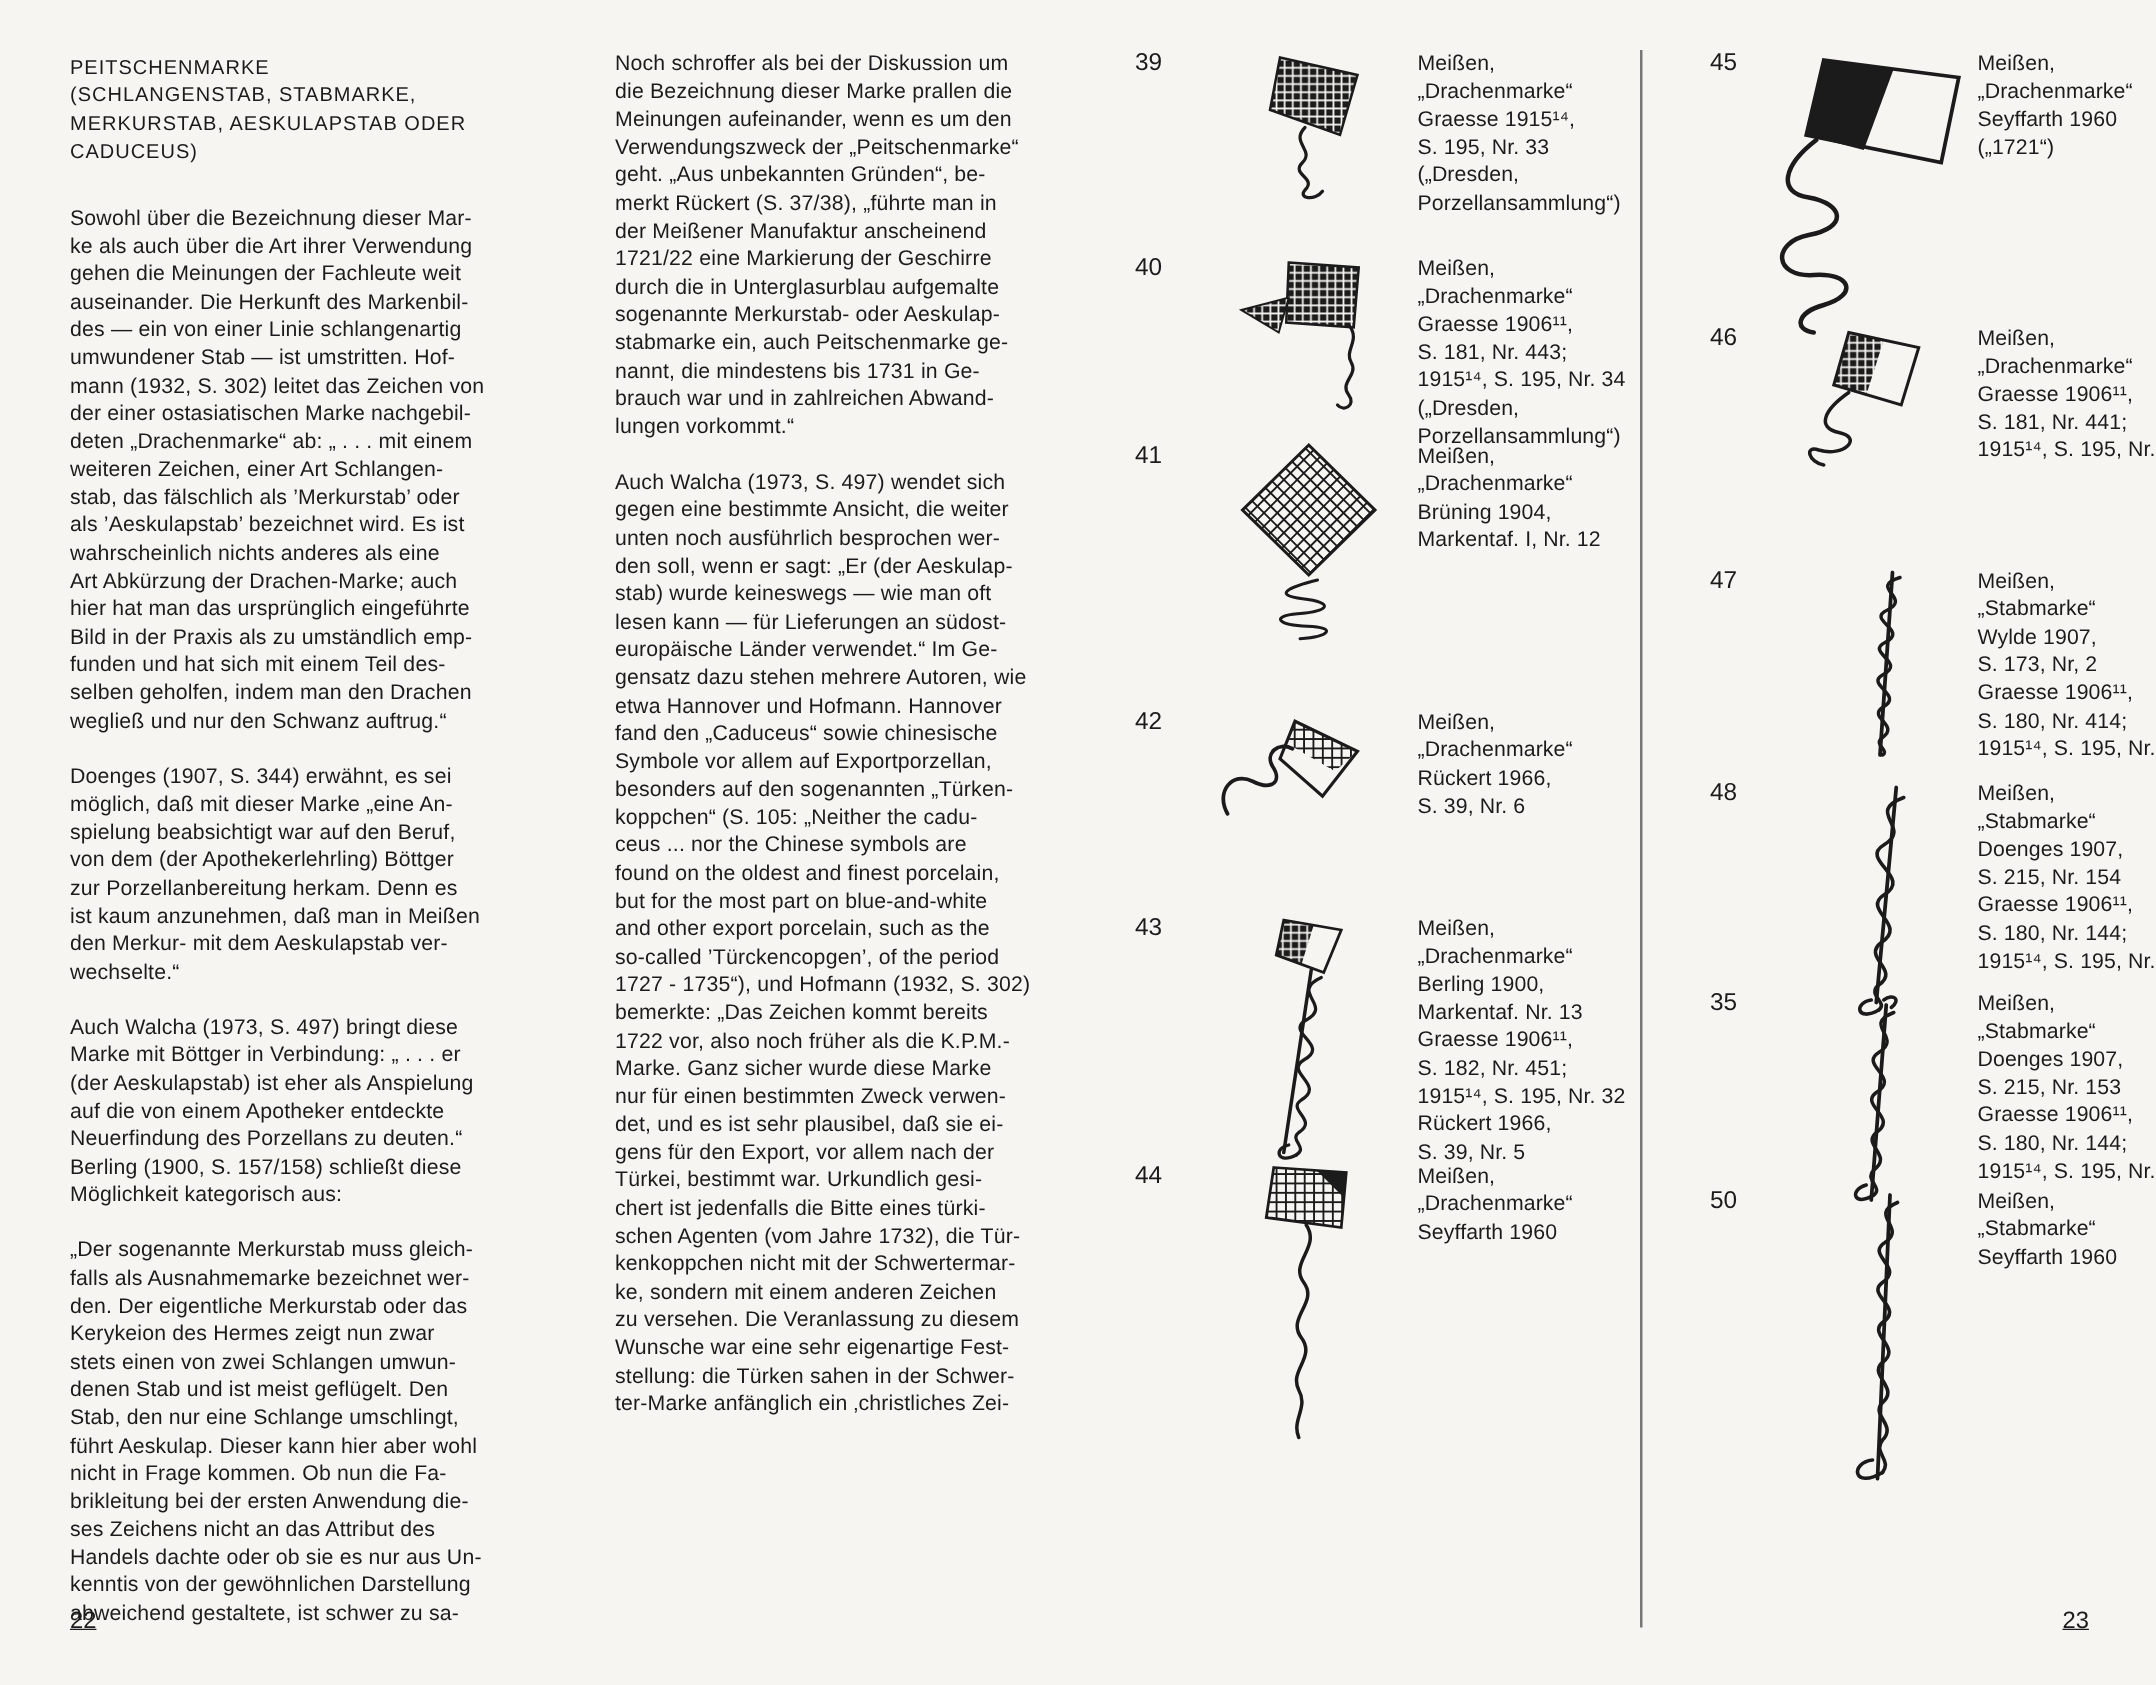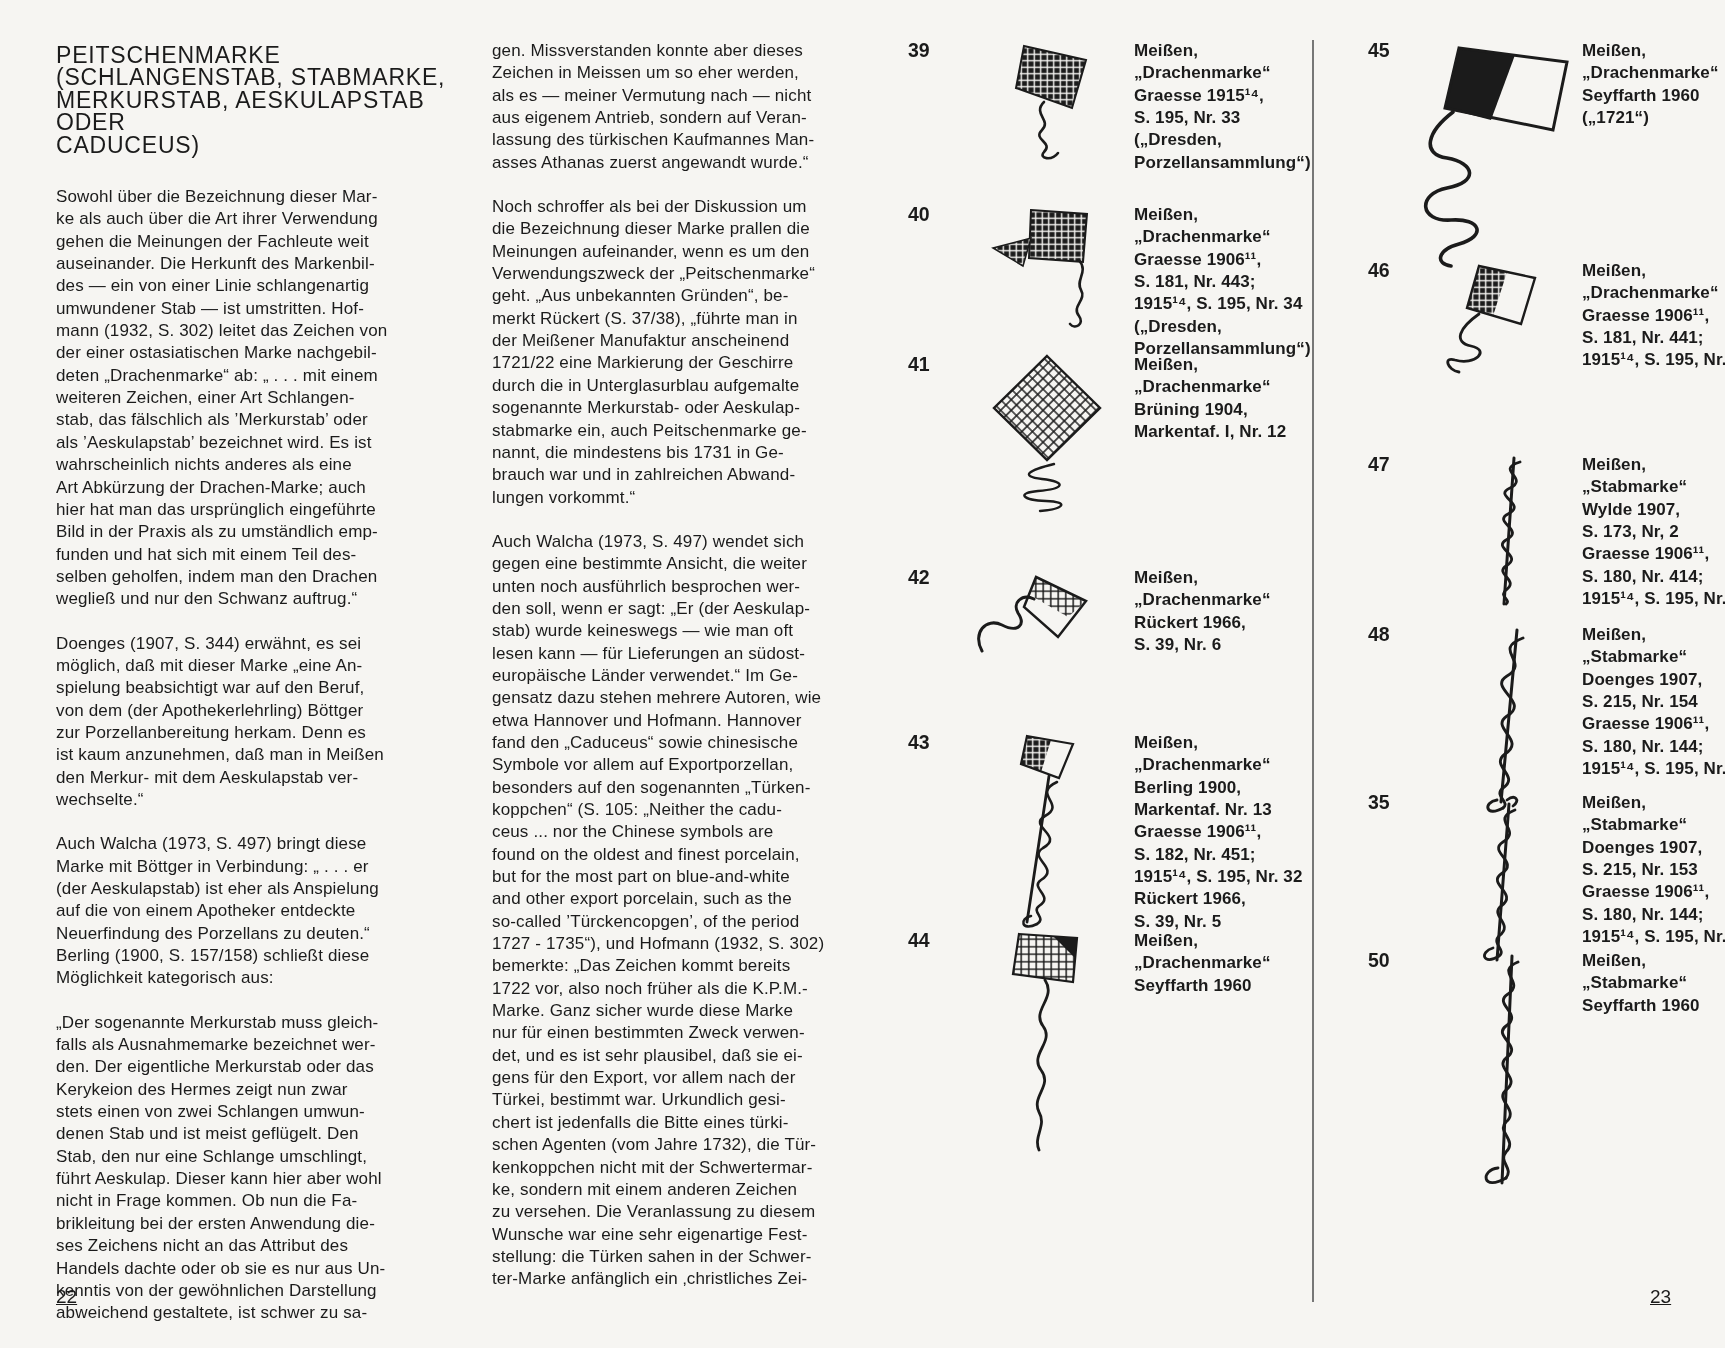--- a/index.html
+++ b/index.html
@@ -10,35 +10,35 @@
     background:#f6f5f2;
     font-family:"Liberation Sans","DejaVu Sans",sans-serif;
     color:#1b1b1b;
     overflow:hidden;
   }
   .col{position:absolute;}
   .col1{left:56px;top:44px;width:408px;}
   .col2{left:492px;top:40px;width:408px;}
   h1.article-title{
     margin:0 0 30px 0;
-    font-size:23px;font-weight:normal;
+    font-size:16px;font-weight:normal;
     letter-spacing:0.8px;line-height:22.4px;
     white-space:pre-line;
   }
   p.body-par{
     margin:0 0 22px 0;
     font-size:17px;line-height:22.35px;
     letter-spacing:0.15px;
     white-space:pre-line;
   }
   .pagenum{position:absolute;font-size:19px;text-decoration:underline;}
   .pagenum-left{left:56px;top:1286px;}
   .pagenum-right{left:1650px;top:1286px;}
   .divider{position:absolute;left:1312px;top:40px;width:1.5px;height:1262px;background:#777;}
-  .marks{position:absolute;top:0;height:1348px;font-weight:bold;}
+  .marks{position:absolute;top:0;height:1348px;}
   .marks-left{left:908px;width:410px;}
   .marks-right{left:1326px;width:398px;margin-left:42px;}
   .entry{
     position:absolute;left:0;width:100%;
     display:grid;column-gap:8px;align-items:start;
   }
   .marks-left .entry{grid-template-columns:52px 158px 1fr;}
   .marks-right .entry{grid-template-columns:48px 150px 1fr;}
   .num{font-size:19.5px;padding-top:1px;}
   .mark{display:flex;justify-content:center;align-items:flex-start;}
@@ -117,26 +117,20 @@
 führt Aeskulap. Dieser kann hier aber wohl
 nicht in Frage kommen. Ob nun die Fa-
 brikleitung bei der ersten Anwendung die-
 ses Zeichens nicht an das Attribut des
 Handels dachte oder ob sie es nur aus Un-
 kenntis von der gewöhnlichen Darstellung
 abweichend gestaltete, ist schwer zu sa-</p>
   </section>
 
   <section class="col col2">
-    <p class="body-par">gen. Missverstanden konnte aber dieses
-Zeichen in Meissen um so eher werden,
-als es — meiner Vermutung nach — nicht
-aus eigenem Antrieb, sondern auf Veran-
-lassung des türkischen Kaufmannes Man-
-asses Athanas zuerst angewandt wurde.“</p>
     <p class="body-par">Noch schroffer als bei der Diskussion um
 die Bezeichnung dieser Marke prallen die
 Meinungen aufeinander, wenn es um den
 Verwendungszweck der „Peitschenmarke“
 geht. „Aus unbekannten Gründen“, be-
 merkt Rückert (S. 37/38), „führte man in
 der Meißener Manufaktur anscheinend
 1721/22 eine Markierung der Geschirre
 durch die in Unterglasurblau aufgemalte
 sogenannte Merkurstab- oder Aeskulap-

